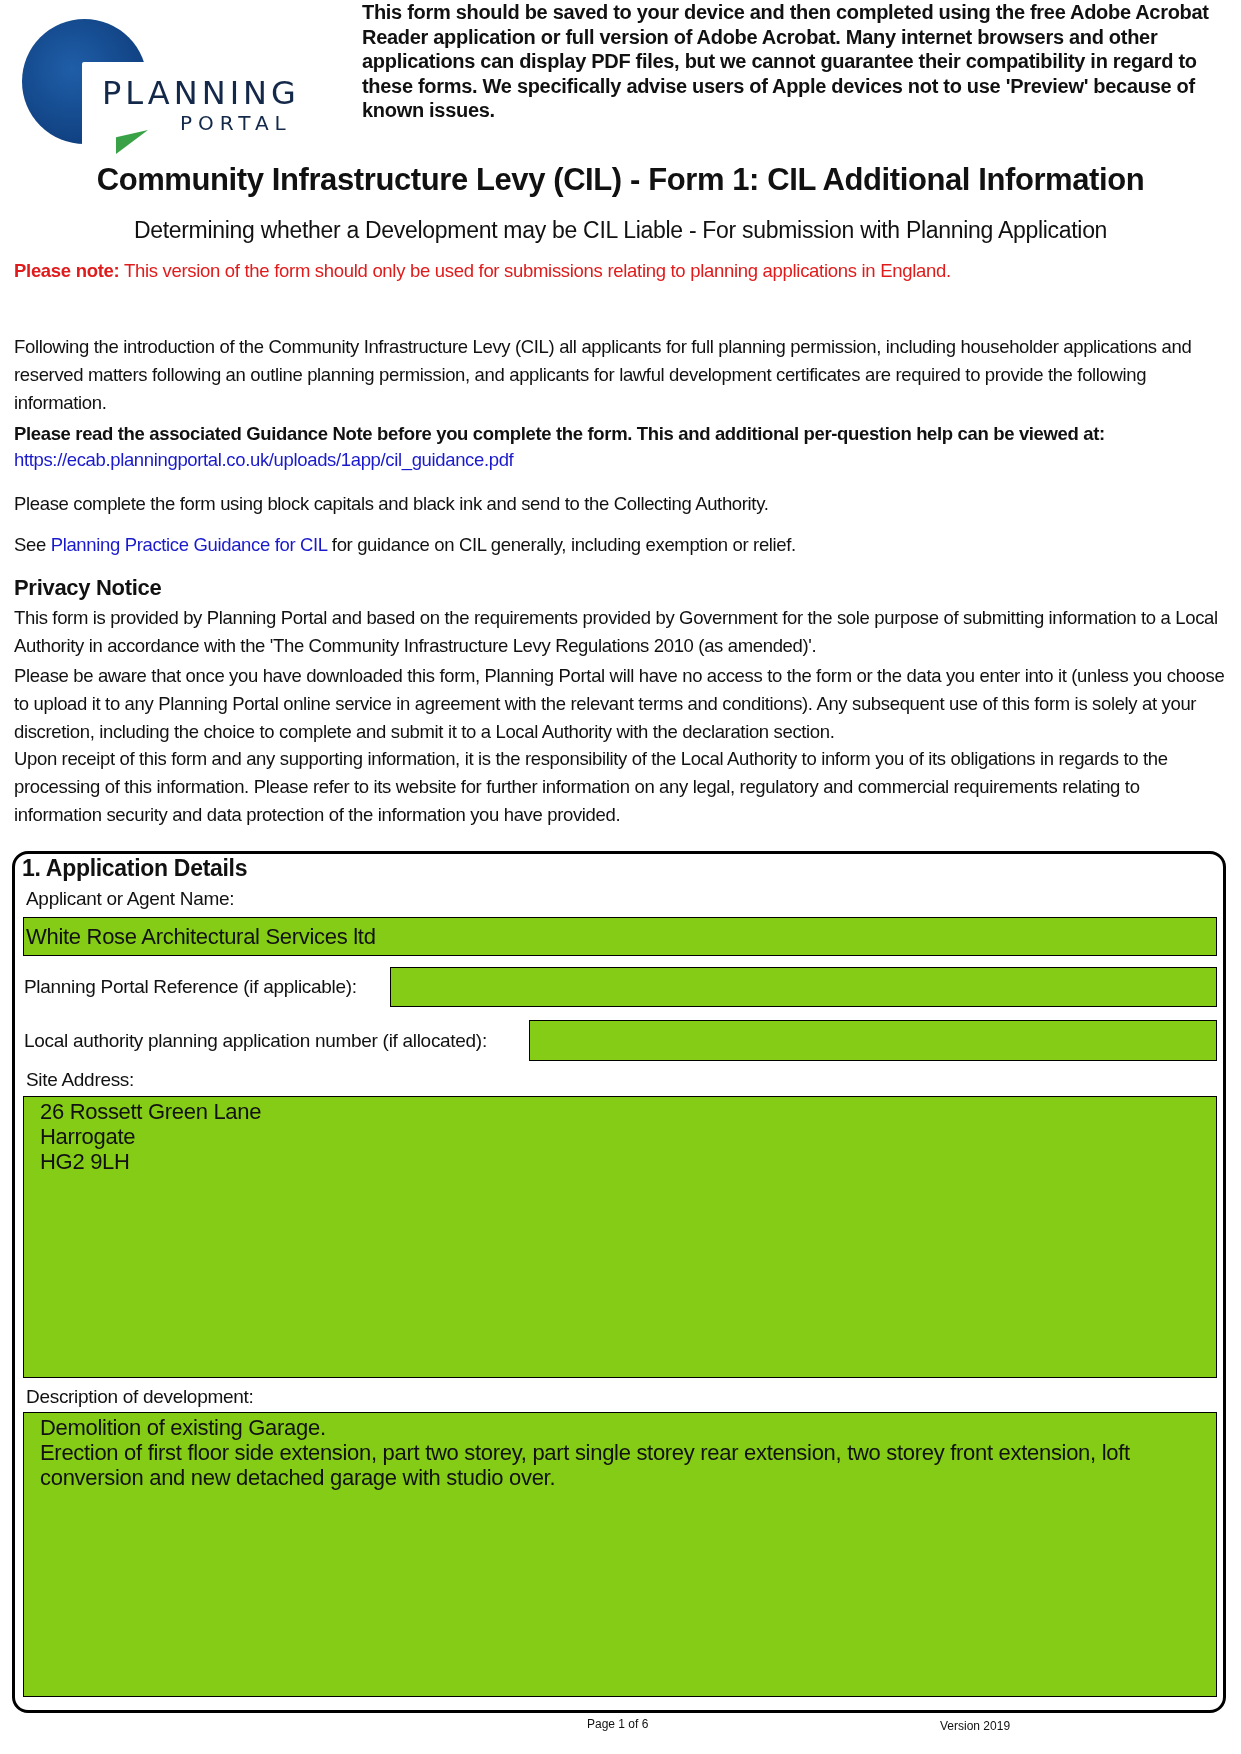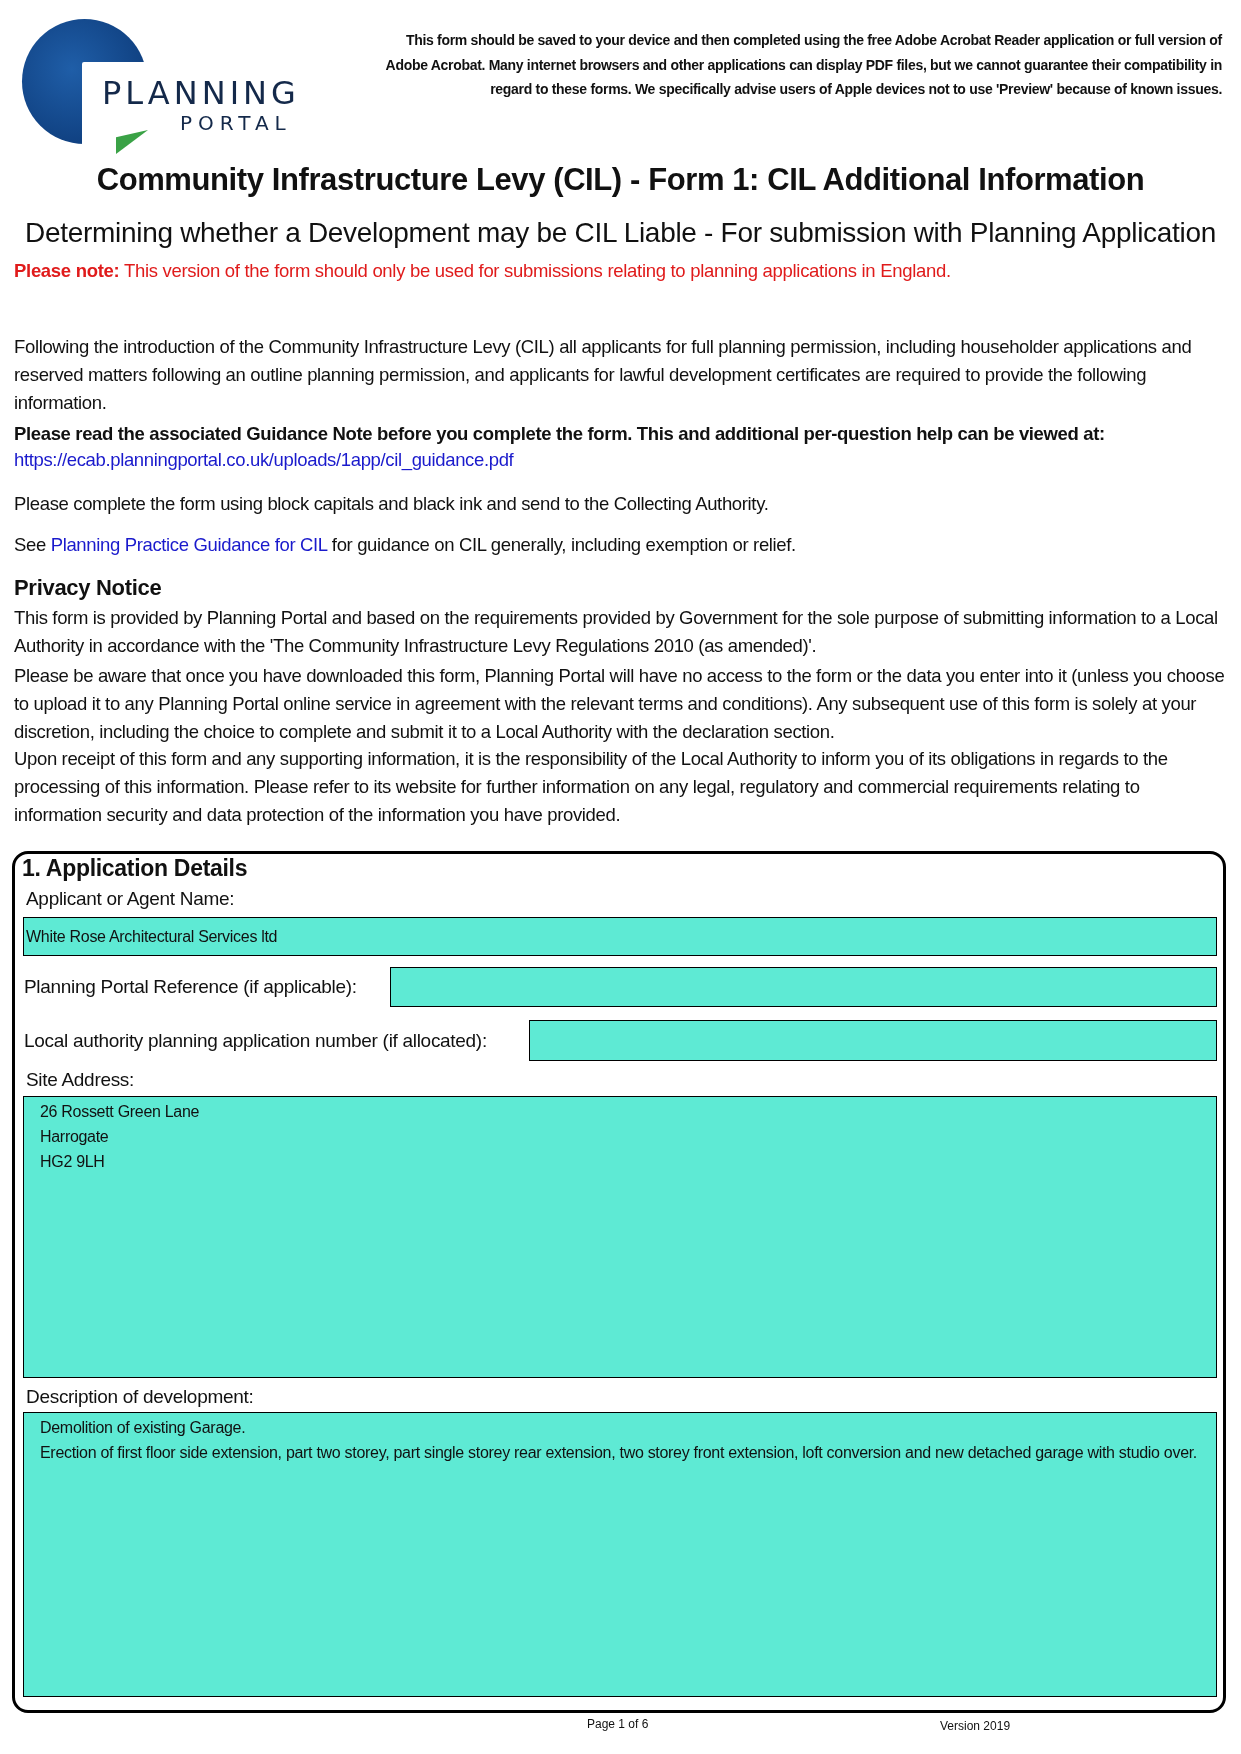--- a/index.html
+++ b/index.html
@@ -24,47 +24,46 @@
     }
     .logo-text1 {
       position: absolute; left: 88px; top: 60px; font-size: 32px; letter-spacing: 4px;
       color: #14294a; font-family: "DejaVu Sans", sans-serif; font-weight: normal;
     }
     .logo-text2 {
       position: absolute; left: 166px; top: 97px; font-size: 20px; letter-spacing: 6px;
       color: #14294a; font-family: "DejaVu Sans", sans-serif;
     }
     .top-notice {
-      left: 362px; top: 28px; width: 860px; font-weight: bold; font-size: 14px; line-height: 24.5px;
+      left: 362px; top: 0; width: 860px; font-weight: bold; font-size: 20px; line-height: 24.5px;
       letter-spacing: -0.3px;
-      text-align: right;
     }
     .title {
       left: 0; top: 162px; width: 1241px; text-align: center; font-weight: bold; font-size: 31px;
       letter-spacing: -0.4px;
     }
     .subtitle {
-      left: 0; top: 217px; width: 1241px; text-align: center; font-size: 28px; letter-spacing: -0.3px;
+      left: 0; top: 217px; width: 1241px; text-align: center; font-size: 23px; letter-spacing: -0.3px;
     }
     .note { left: 14px; top: 258px; width: 1200px; font-size: 18.5px; line-height: 25px; color: #e01b1b; letter-spacing: -0.3px; }
     .note b { font-weight: bold; }
     .link { color: #1a1acc; }
     .para { left: 14px; width: 1215px; font-size: 18.5px; line-height: 28px; letter-spacing: -0.35px; }
     .para.bold { font-weight: bold; }
     .h-privacy { left: 14px; top: 575px; font-size: 22px; font-weight: bold; letter-spacing: -0.3px; }
     
     .section {
       left: 12px; top: 851px; width: 1214px; height: 862px;
       border: 3px solid #000; border-radius: 16px; box-sizing: border-box;
     }
     .sec-title { left: 22px; top: 855px; font-size: 23px; font-weight: bold; letter-spacing: -0.3px; }
     .label { font-size: 19px; letter-spacing: -0.3px; }
     .field {
-      border: 1.5px solid #000; box-sizing: border-box; font-size: 16px; letter-spacing: -0.3px;
-      padding: 6px 2px; background: #5eead4; white-space: pre-wrap; line-height: 25px;
+      border: 1.5px solid #000; box-sizing: border-box; font-size: 22px; letter-spacing: -0.3px;
+      padding: 6px 2px; background: #84cc16; white-space: pre-wrap; line-height: 25px;
     }
     .multi { padding: 2px 16px; }
     .footer { font-size: 12px; }
   </style>
 </head>
 <body>
 
 <div class="abs logo">
   <div class="logo-circle"></div>
   <div class="logo-notch"></div>

